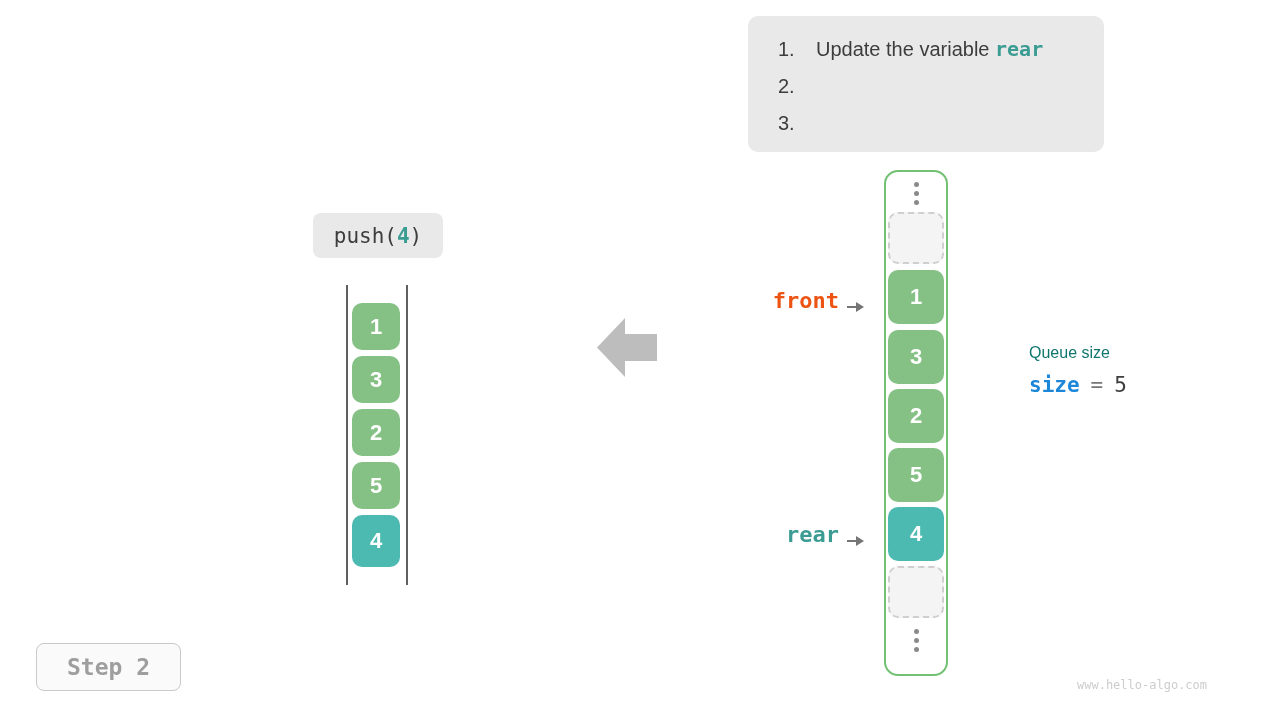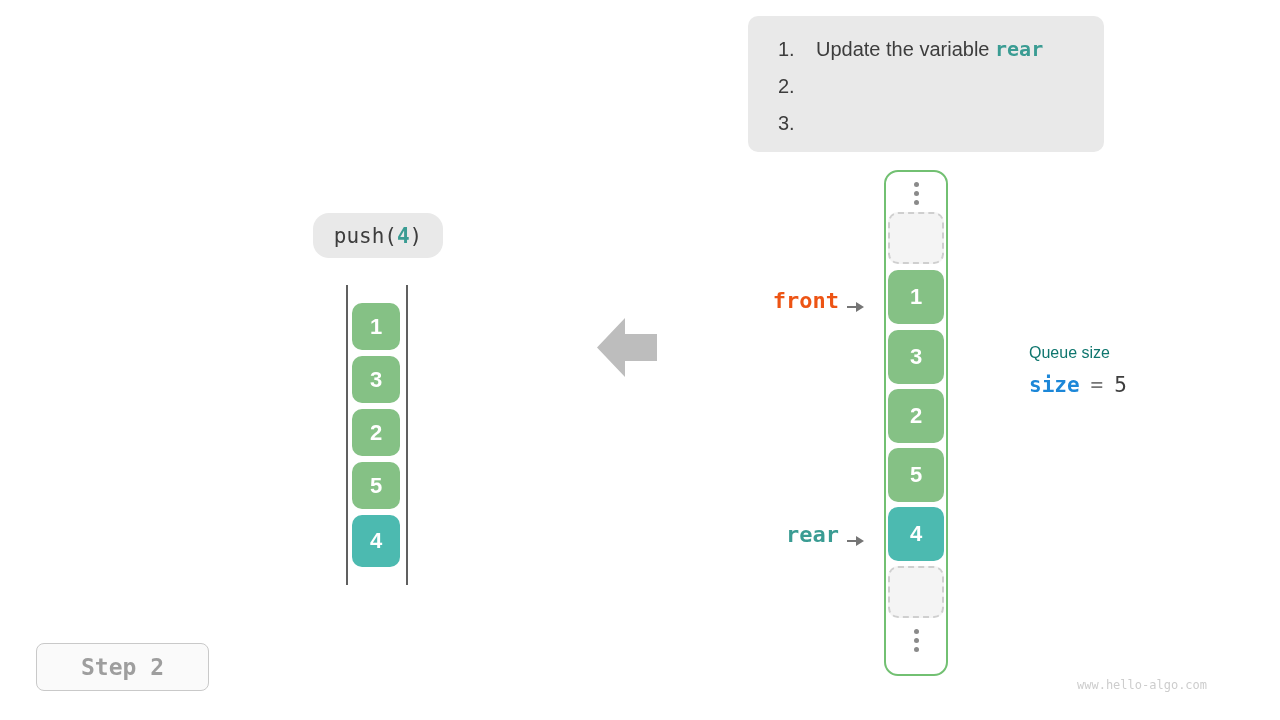--- a/index.html
+++ b/index.html
@@ -14,21 +14,21 @@
   }
   .instr-line { display: flex; line-height: 37px; font-size: 20px; color: #3d3d3d; }
   .instr-line .num { width: 26px; margin-right: 12px; text-align: left; }
   .code { font-family: "DejaVu Sans Mono", "Liberation Mono", monospace; font-weight: bold; }
   .code.teal { color: #3a9c93; }
   .code.blue { color: #1c87d8; }
 
   
   .push-label {
     position: absolute; left: 313px; top: 213px; width: 130px; height: 45px;
-    background: #e9e9e9; border-radius: 16px; display: flex; align-items: center; justify-content: center;
+    background: #e9e9e9; border-radius: 8px; display: flex; align-items: center; justify-content: center;
     font-family: "DejaVu Sans Mono", "Liberation Mono", monospace; font-size: 21px; color: #3d3d3d;
   }
   .push-label .arg { color: #3a9c93; font-weight: bold; }
 
   
   .vline { position: absolute; width: 2px; height: 300px; top: 285px; background: #606060; }
   .vline.left { left: 346px; }
   .vline.right { left: 406px; }
   .lq-cell {
     position: absolute; left: 352px; width: 48px; height: 47px; border-radius: 10px;
@@ -74,21 +74,21 @@
 
   
   .queue-size { position: absolute; left: 1029px; top: 344px; }
   .queue-size .line1 { font-size: 16px; color: #0f766e; }
   .queue-size .line2 { margin-top: 11px; font-size: 21px; display: flex; align-items: center; }
   .queue-size .eq { color: #757575; margin: 0 11px; font-family: "DejaVu Sans Mono", "Liberation Mono", monospace; }
   .queue-size .val { color: #3d3d3d; font-family: "DejaVu Sans Mono", "Liberation Mono", monospace; }
 
   
   .step-badge {
-    position: absolute; left: 36px; top: 643px; width: 173px; height: 48px;
+    position: absolute; left: 36px; top: 643px; width: 145px; height: 48px;
     border: 1.5px solid #c9c9c9; border-radius: 8px; background: #fafafa;
     display: flex; align-items: center; justify-content: center;
     font-family: "DejaVu Sans Mono", "Liberation Mono", monospace; font-weight: bold;
     font-size: 23px; color: #9e9e9e;
   }
 
   
   .watermark {
     position: absolute; left: 1077px; top: 678px;
     font-family: "DejaVu Sans Mono", "Liberation Mono", monospace;

